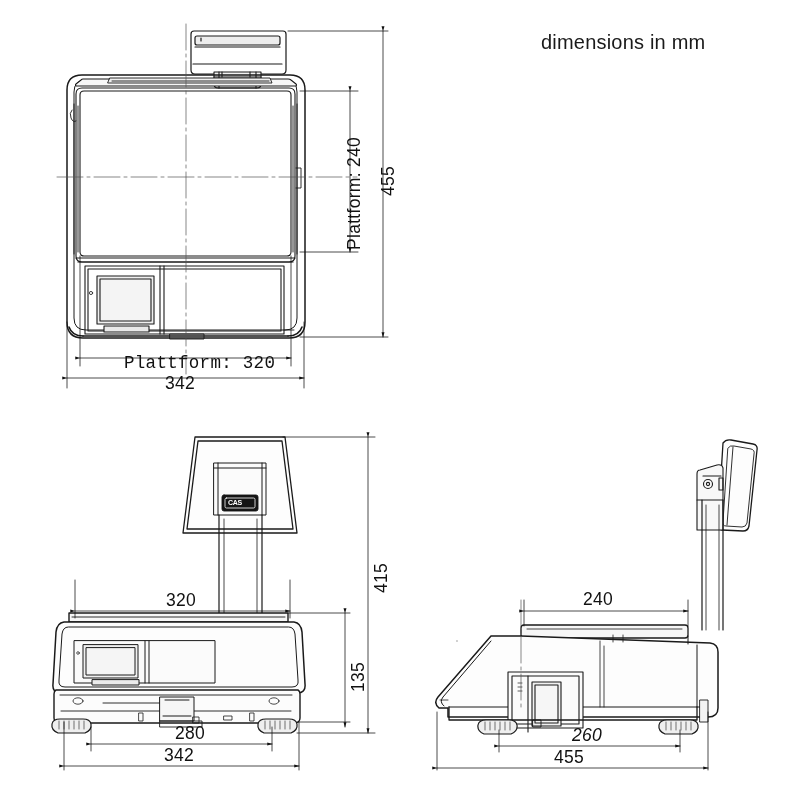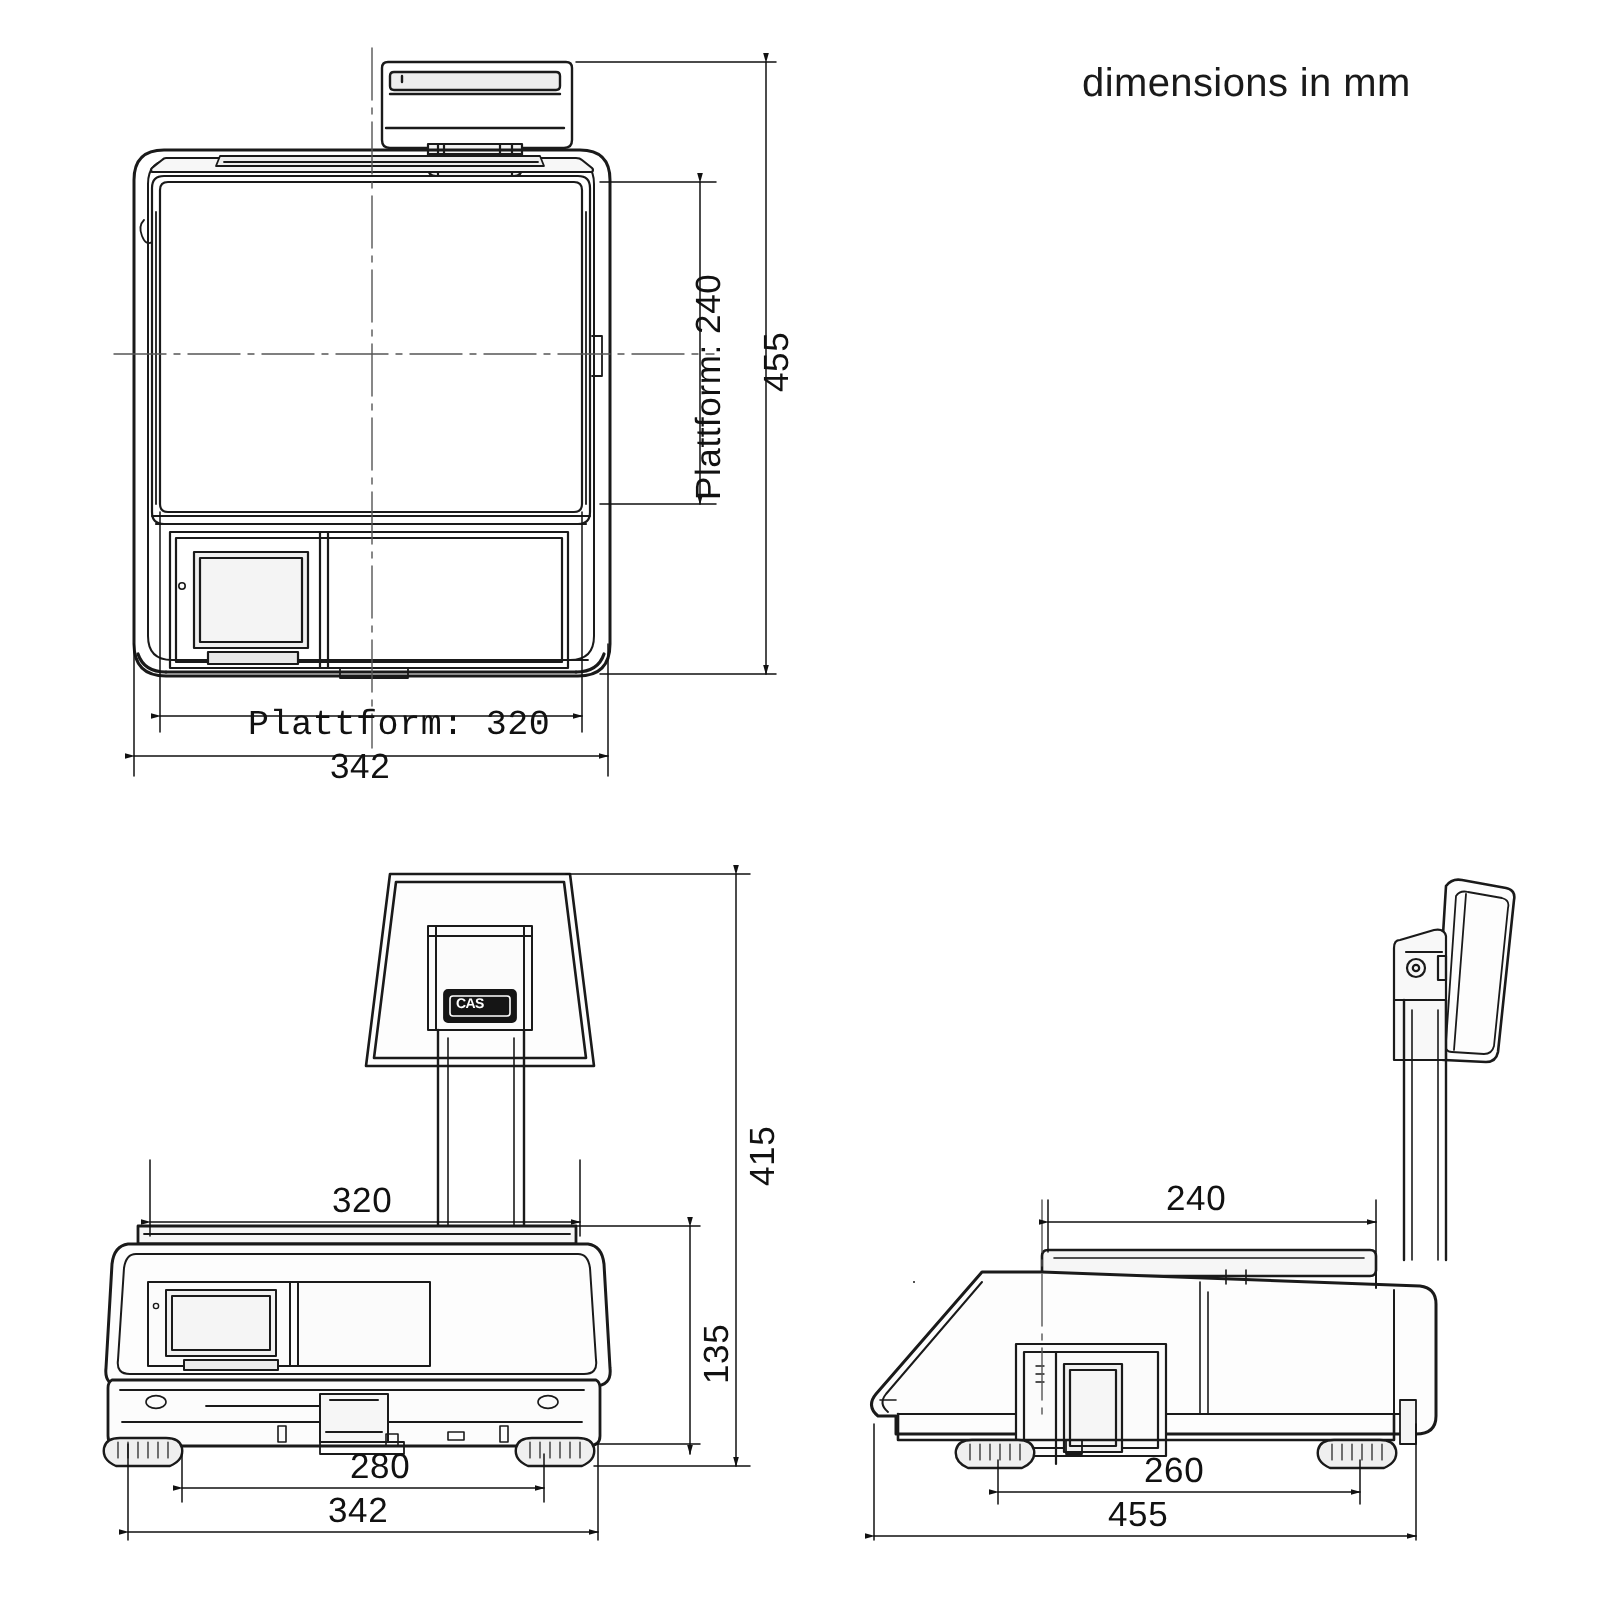--- a/index.html
+++ b/index.html
@@ -400,16 +400,16 @@
   <div class="dim-label" style="left:124px; top:353px;font-family:Liberation Mono, monospace;">Plattform: 320</div>
   <div class="dim-label" style="left:165px; top:373px;">342</div>
 
   <div class="dim-label" style="left:166px; top:590px;">320</div>
   <div class="dim-label vert" style="left:371px; top:593px;">415</div>
   <div class="dim-label vert" style="left:348px; top:692px;">135</div>
   <div class="dim-label" style="left:163px; top:723px;margin-left:12px;">280</div>
   <div class="dim-label" style="left:164px; top:745px;">342</div>
 
   <div class="dim-label" style="left:583px; top:589px;">240</div>
-  <div class="dim-label" style="left:572px; top:725px;">260</div>
+  <div class="dim-label" style="left:572px; top:725px;font-style:italic;">260</div>
   <div class="dim-label" style="left:554px; top:747px;">455</div>
 
 </div>
 
 </body></html>

